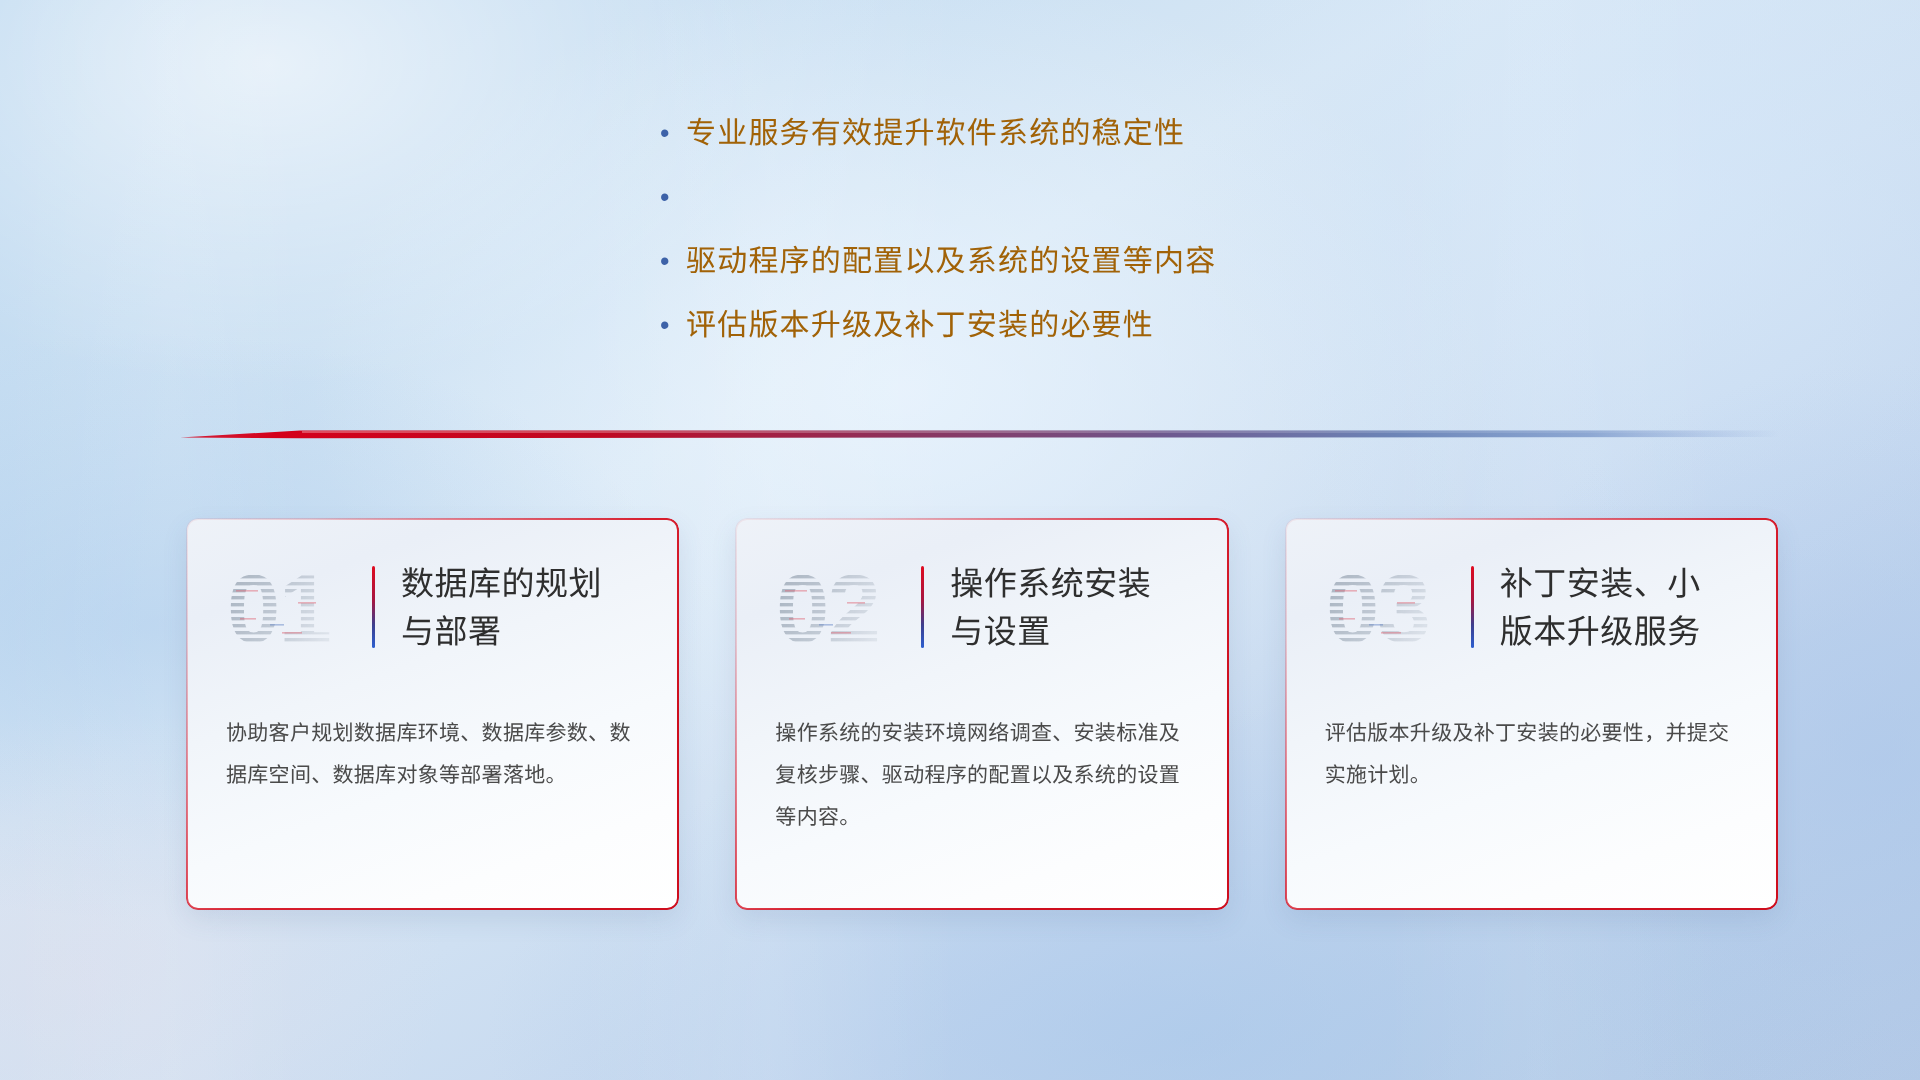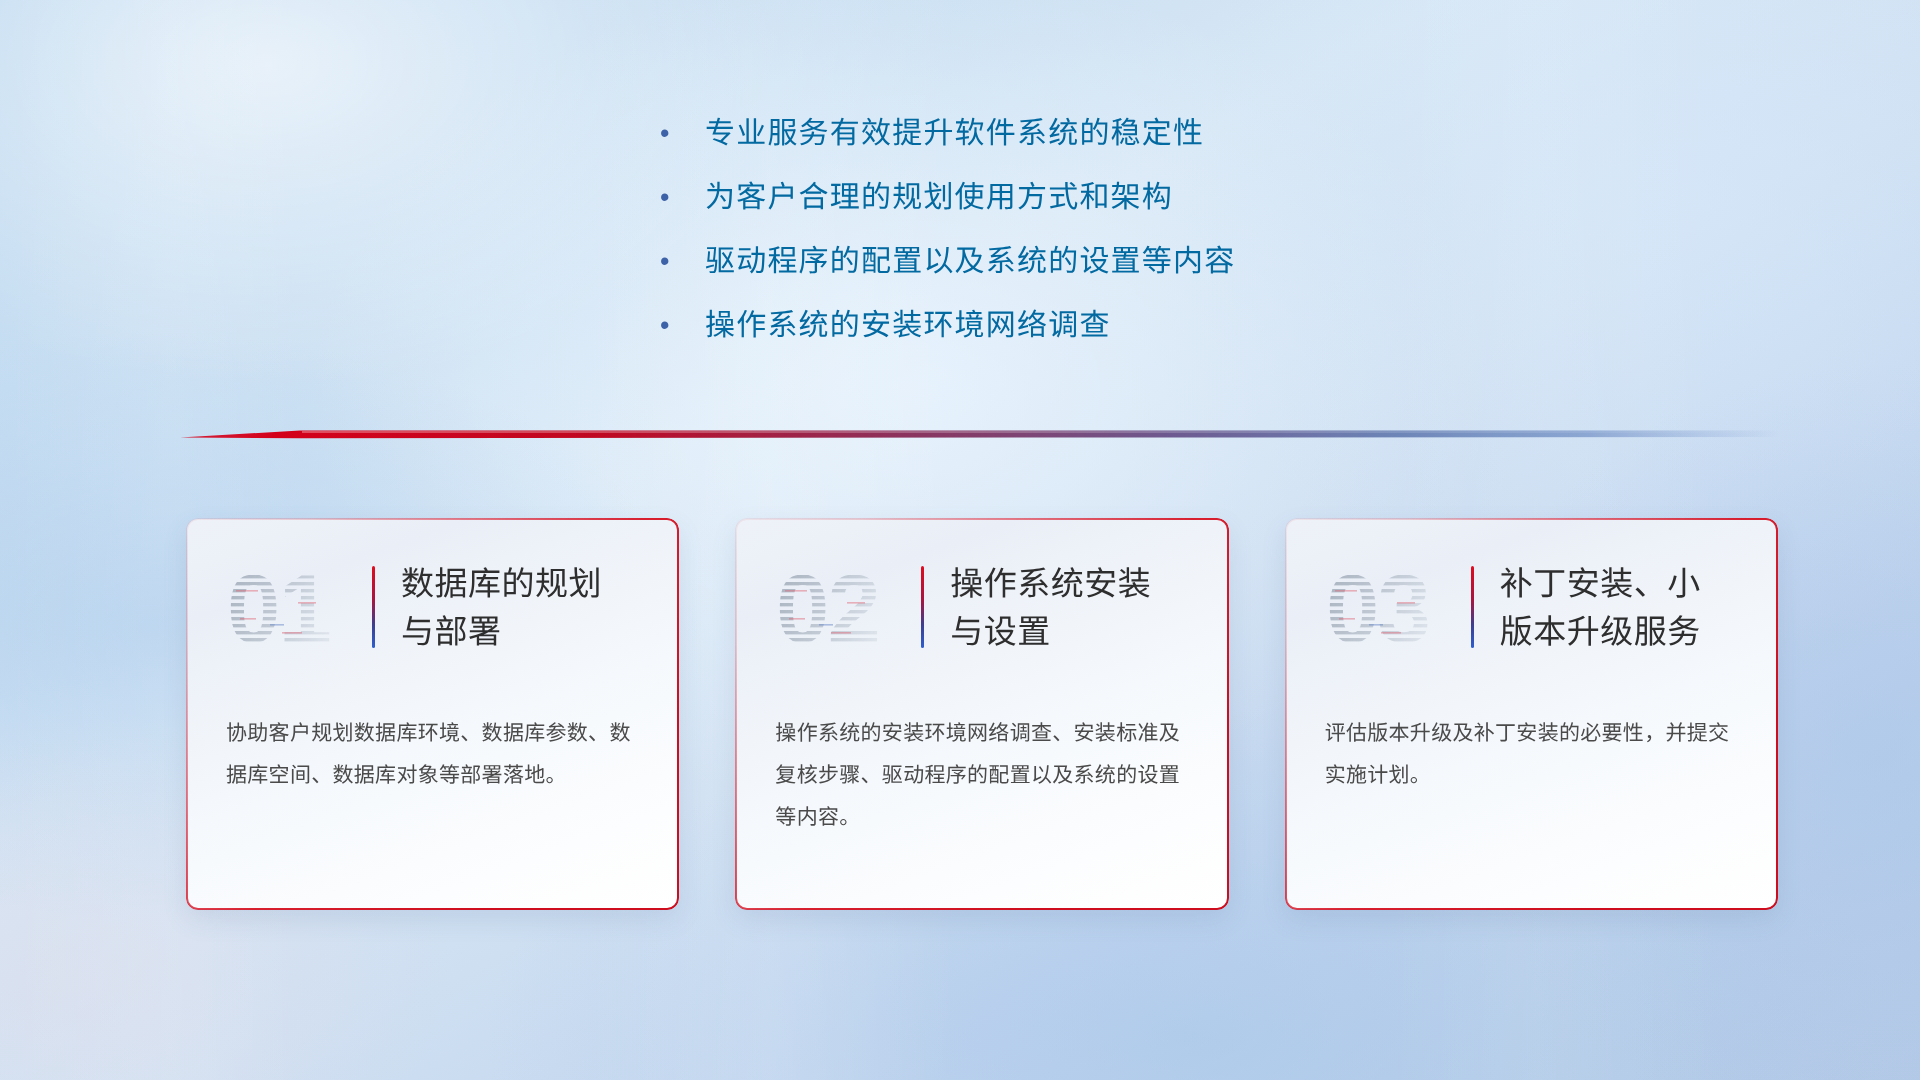--- a/index.html
+++ b/index.html
@@ -104,23 +104,22 @@
     font-size: 27px;
     line-height: 40px;
     color: #3d62a8;
     text-align: left;
   }
   .bullet-text {
     flex: 1 1 auto;
     font-size: 30px;
     line-height: 40px;
     letter-spacing: 1.2px;
-    color: #0369a1;
+    color: #a16207;
     white-space: nowrap;
-    margin-left: 19px;
   }
 
   
   #divider-wrap {
     position: absolute;
     left: 180px;
     top: 420px;
     width: 1600px;
     height: 26px;
   }
@@ -260,31 +259,30 @@
 
   <div id="bullets">
 
     <div class="bullet-row">
       <span class="bullet-dot">•</span>
       <span class="bullet-text">专业服务有效提升软件系统的稳定性</span>
     </div>
 
     <div class="bullet-row">
       <span class="bullet-dot">•</span>
-      <span class="bullet-text">为客户合理的规划使用方式和架构</span>
     </div>
 
     <div class="bullet-row">
       <span class="bullet-dot">•</span>
       <span class="bullet-text">驱动程序的配置以及系统的设置等内容</span>
     </div>
 
     <div class="bullet-row">
       <span class="bullet-dot">•</span>
-      <span class="bullet-text">操作系统的安装环境网络调查</span>
+      <span class="bullet-text">评估版本升级及补丁安装的必要性</span>
     </div>
 
   </div>
 
   <div id="divider-wrap">
     <svg viewBox="0 0 1600 26" preserveAspectRatio="none" aria-hidden="true">
       <defs>
         <linearGradient id="divGrad" x1="0" y1="0" x2="1" y2="0">
           <stop offset="0.00" stop-color="#d4001a" stop-opacity="0.85"></stop>
           <stop offset="0.06" stop-color="#d4001a" stop-opacity="1"></stop>

